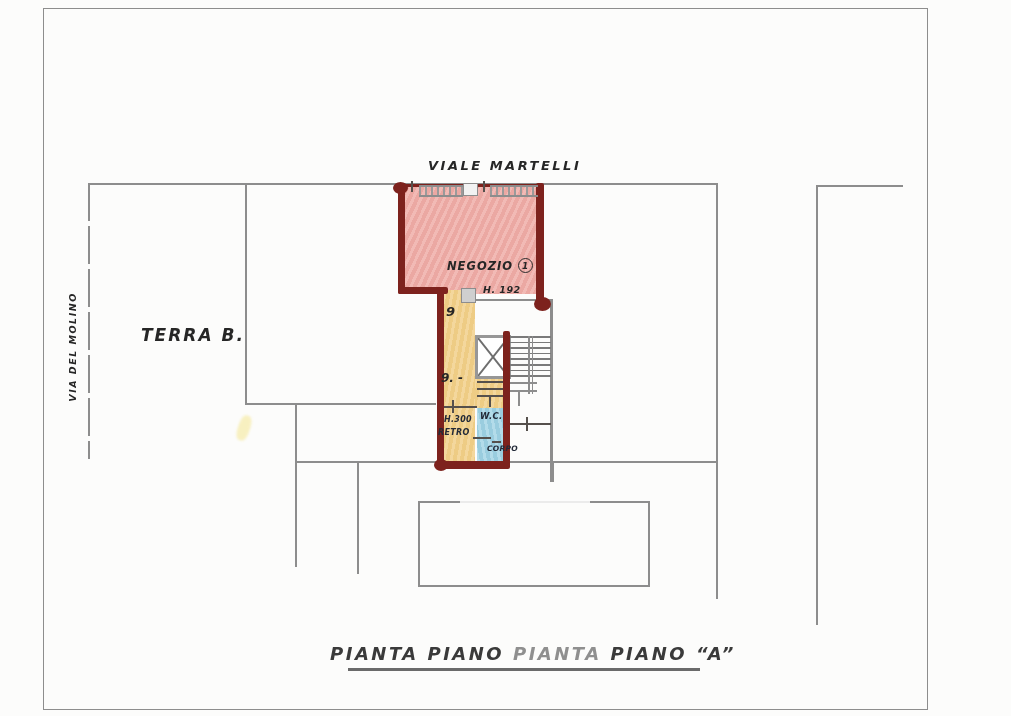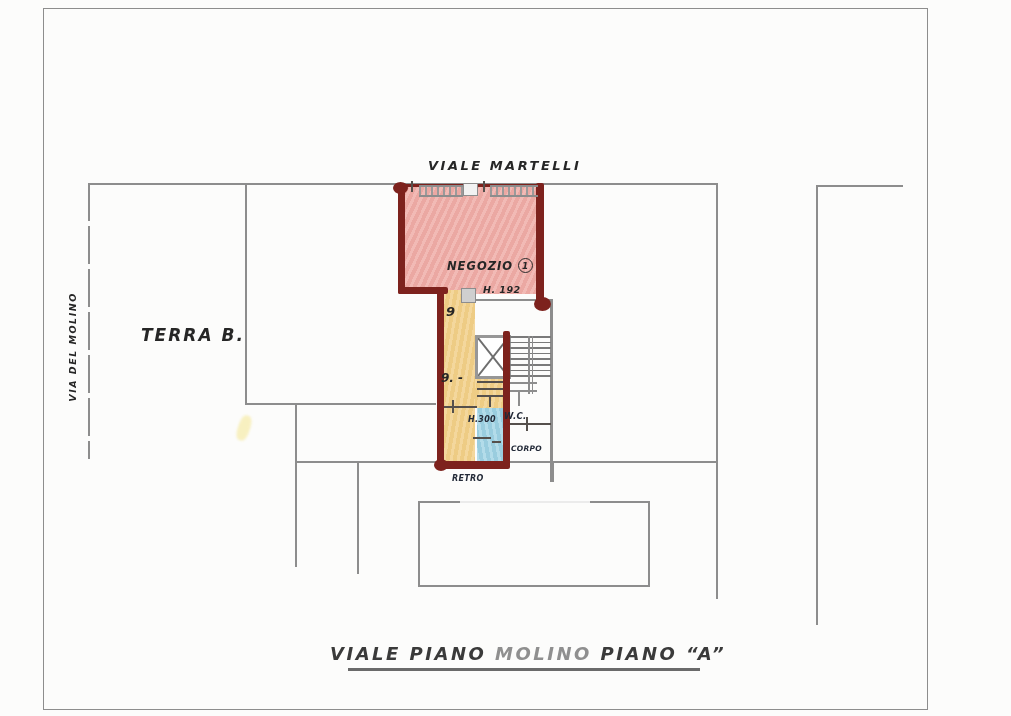--- a/index.html
+++ b/index.html
@@ -28,21 +28,21 @@
   .treads{position:absolute;background:repeating-linear-gradient(180deg,#7a7a7a 0 1.5px,transparent 1.5px 5.6px);}
   .dk{position:absolute;background:#55504c;}
   
   .hand{position:absolute;font-style:italic;font-weight:bold;white-space:nowrap;}
   .t-street{font-size:13px;letter-spacing:2.5px;}
   .t-corpob{font-size:17px;letter-spacing:2px;}
   .t-vert{font-size:9.5px;letter-spacing:1.5px;transform:translate(-50%,-50%) rotate(-90deg);}
   .t-negozio{font-size:11.5px;letter-spacing:1px;display:flex;align-items:center;gap:5px;}
   .badge{display:inline-flex;align-items:center;justify-content:center;width:13px;height:13px;border:1.5px solid #2a2a2a;border-radius:50%;font-size:9px;font-weight:bold;}
   .t-small{font-size:9.5px;letter-spacing:.5px;}
-  .t-tiny{font-size:8px;letter-spacing:.3px;color:#232a38;padding-left:24px;}
+  .t-tiny{font-size:8px;letter-spacing:.3px;color:#232a38;}
   .t-mark{font-size:13px;}
   .t-title{font-size:18px;letter-spacing:2.5px;color:var(--title_ink,#3a3a3a);text-align:center;}
   .t-title .terra{color:var(--terra_ink,#8f8f8f);}
   .smudge{position:absolute;background:#f3e27a;opacity:.45;filter:blur(1.2px);transform:rotate(18deg);border-radius:40%;}
   .elev{position:absolute;border:3px solid #979797;background:#fff;}
   .elev svg{display:block;width:100%;height:100%;}
 </style>
 </head>
 <body>
 
@@ -130,24 +130,24 @@
     <span>NEGOZIO</span>
     <span class="badge">1</span>
   </div>
 
   <div class="hand t-small" style="left:483px;top:284px;">H. 192</div>
 
   <div class="hand t-mark" style="left:446px;top:304px;">9</div>
   <div class="hand t-mark" style="left:441px;top:371px;font-size:12px;">9. -</div>
 
   <div class="hand t-tiny" style="left:444px;top:415px;">H.300</div>
-  <div class="hand t-tiny" style="left:428px;top:428px;margin-top:46px;">RETRO</div>
+  <div class="hand t-tiny" style="left:438px;top:428px;">RETRO</div>
   <div class="hand t-tiny" style="left:480px;top:411px;font-size:8.5px;">W.C.</div>
   <div class="hand t-tiny" style="left:487px;top:444px;font-size:7.5px;">CORPO</div>
 
   <div class="hand t-title" style="left:330px;top:643px;width:385px;">
-    <span>VIALE PIANO</span>
-    <span class="terra">MOLINO</span>
+    <span>PIANTA PIANO</span>
+    <span class="terra">PIANTA</span>
     <span>PIANO “A”</span>
   </div>
   <div class="abs" style="left:348px;top:668px;width:352px;height:3px;background:#6a6a6a;"></div>
 
 </div>
 
 </body></html>

